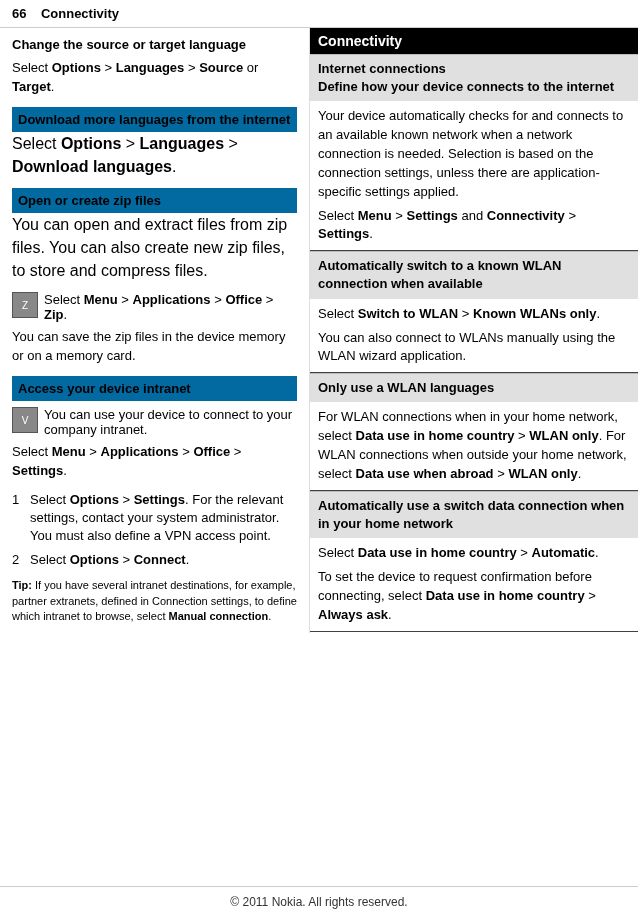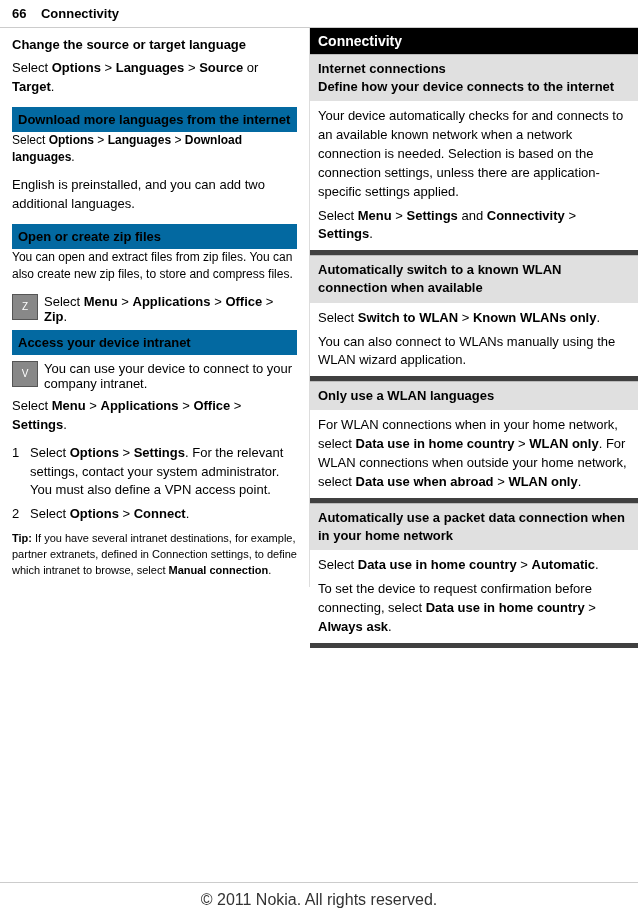--- a/index.html
+++ b/index.html
@@ -55,21 +55,21 @@
       background: #0369a1;
       padding: 5px 6px;
       font-size: 13px;
       font-weight: bold;
     }
 
     .section-gray-content {
       margin-bottom: 10px;
     }
     .section-gray-content p {
-      font-size: 12px;
+      font-size: 16px;
       line-height: 1.45;
       margin-bottom: 4px;
     }
     .section-gray-content p b {
       font-weight: bold;
     }
 
     .icon-box {
       display: flex;
       align-items: flex-start;
@@ -129,38 +129,38 @@
     .right-section-header-text {
       font-size: 13px;
       font-weight: bold;
       line-height: 1.4;
     }
 
     .right-section-body {
       padding: 6px 8px;
       font-size: 13px;
       line-height: 1.45;
-      border-bottom: 5px solid #404040;
+      border-bottom: 1px solid #404040;
     }
 
     .right-section-body p {
       margin-bottom: 5px;
     }
 
     .right-section-body p:last-child {
       margin-bottom: 0;
     }
 
     .right-section-body b {
       font-weight: bold;
     }
 
     .page-footer {
       text-align: center;
-      font-size: 16px;
+      font-size: 12px;
       color: #333;
       padding: 8px;
       border-top: 1px solid #ccc;
       position: absolute;
       bottom: 0;
       width: 100%;
     }
   </style>
 </head>
 <body>
@@ -178,36 +178,36 @@
       <p>Select <b>Options</b> &gt; <b>Languages</b> &gt; <b>Source</b> or <b>Target</b>.</p>
     </div>
 
     <div>
       <div class="section-gray">Download more languages from the internet</div>
       <div class="section-gray-content">
         <p>Select <b>Options</b> &gt; <b>Languages</b> &gt; <b>Download languages</b>.</p>
       </div>
     </div>
 
-    <div class="section-plain">
-      <p>English is preinstalled, and you can add two additional languages.</p>
-    </div>
 
     <div>
       <div class="section-gray">Open or create zip files</div>
       <div class="section-gray-content">
         <p>You can open and extract files from zip files. You can also create new zip files, to store and compress files.</p>
       </div>
     </div>
 
     <div class="icon-box">
       <div class="icon">Z</div>
       <p>Select <b>Menu</b> &gt; <b>Applications</b> &gt; <b>Office</b> &gt; <b>Zip</b>.</p>
     </div>
 
+    <div class="section-plain">
+      <p>You can save the zip files in the device memory or on a memory card.</p>
+    </div>
 
     <div>
       <div class="section-gray">Access your device intranet</div>
     </div>
 
     <div class="icon-box" style="margin-top:6px;">
       <div class="icon">V</div>
       <p>You can use your device to connect to your company intranet.</p>
     </div>
 
@@ -260,21 +260,21 @@
       <div class="right-section-header">
         <div class="right-section-header-text"><b>Only use a WLAN languages</b></div>
       </div>
       <div class="right-section-body">
         <p>For WLAN connections when in your home network, select <b>Data use in home country</b> &gt; <b>WLAN only</b>. For WLAN connections when outside your home network, select <b>Data use when abroad</b> &gt; <b>WLAN only</b>.</p>
       </div>
     </div>
 
     <div>
       <div class="right-section-header">
-        <div class="right-section-header-text"><b>Automatically use a packet data connection when in your home network</b></div>
+        <div class="right-section-header-text"><b>Automatically use a switch data connection when in your home network</b></div>
       </div>
       <div class="right-section-body">
         <p>Select <b>Data use in home country</b> &gt; <b>Automatic</b>.</p>
         <p>To set the device to request confirmation before connecting, select <b>Data use in home country</b> &gt; <b>Always ask</b>.</p>
       </div>
     </div>
 
 
   </div>
 </div>

